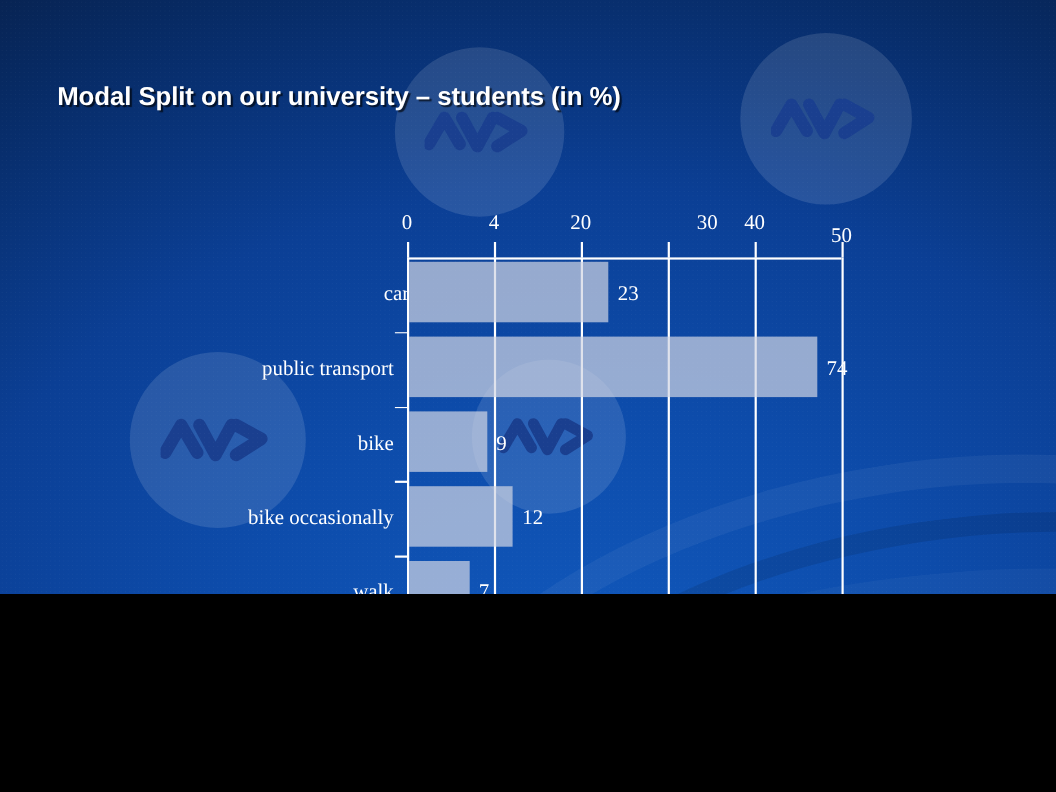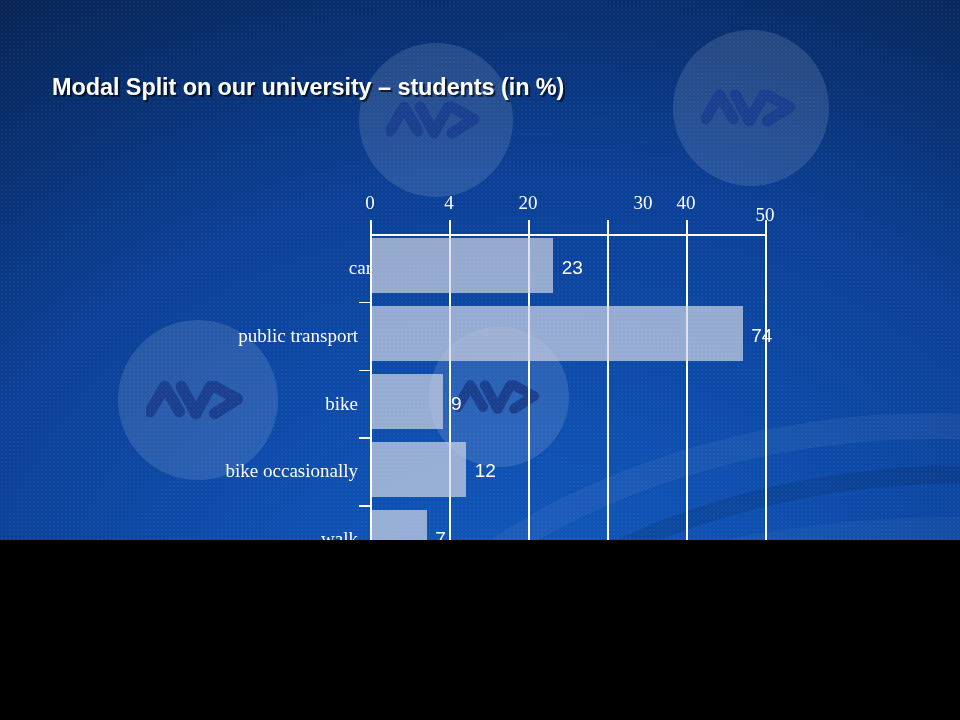--- a/index.html
+++ b/index.html
@@ -99,21 +99,21 @@
     font-family: "Liberation Serif", serif;
     font-size: 19px;
     right: 0;
     transform: translateY(-50%);
     white-space: nowrap;
     text-align: right;
   }
   .val-label {
     position: absolute;
     color: #ffffff;
-    font-family: Liberation Sans, sans-serif;
+    font-family: Liberation Serif, serif;
     font-size: 19px;
     transform: translateY(-50%);
     white-space: nowrap;
   }
   .bar {
     position: absolute;
     background: rgba(210,214,228,0.70);
   }
   .gridline {
     position: absolute;

